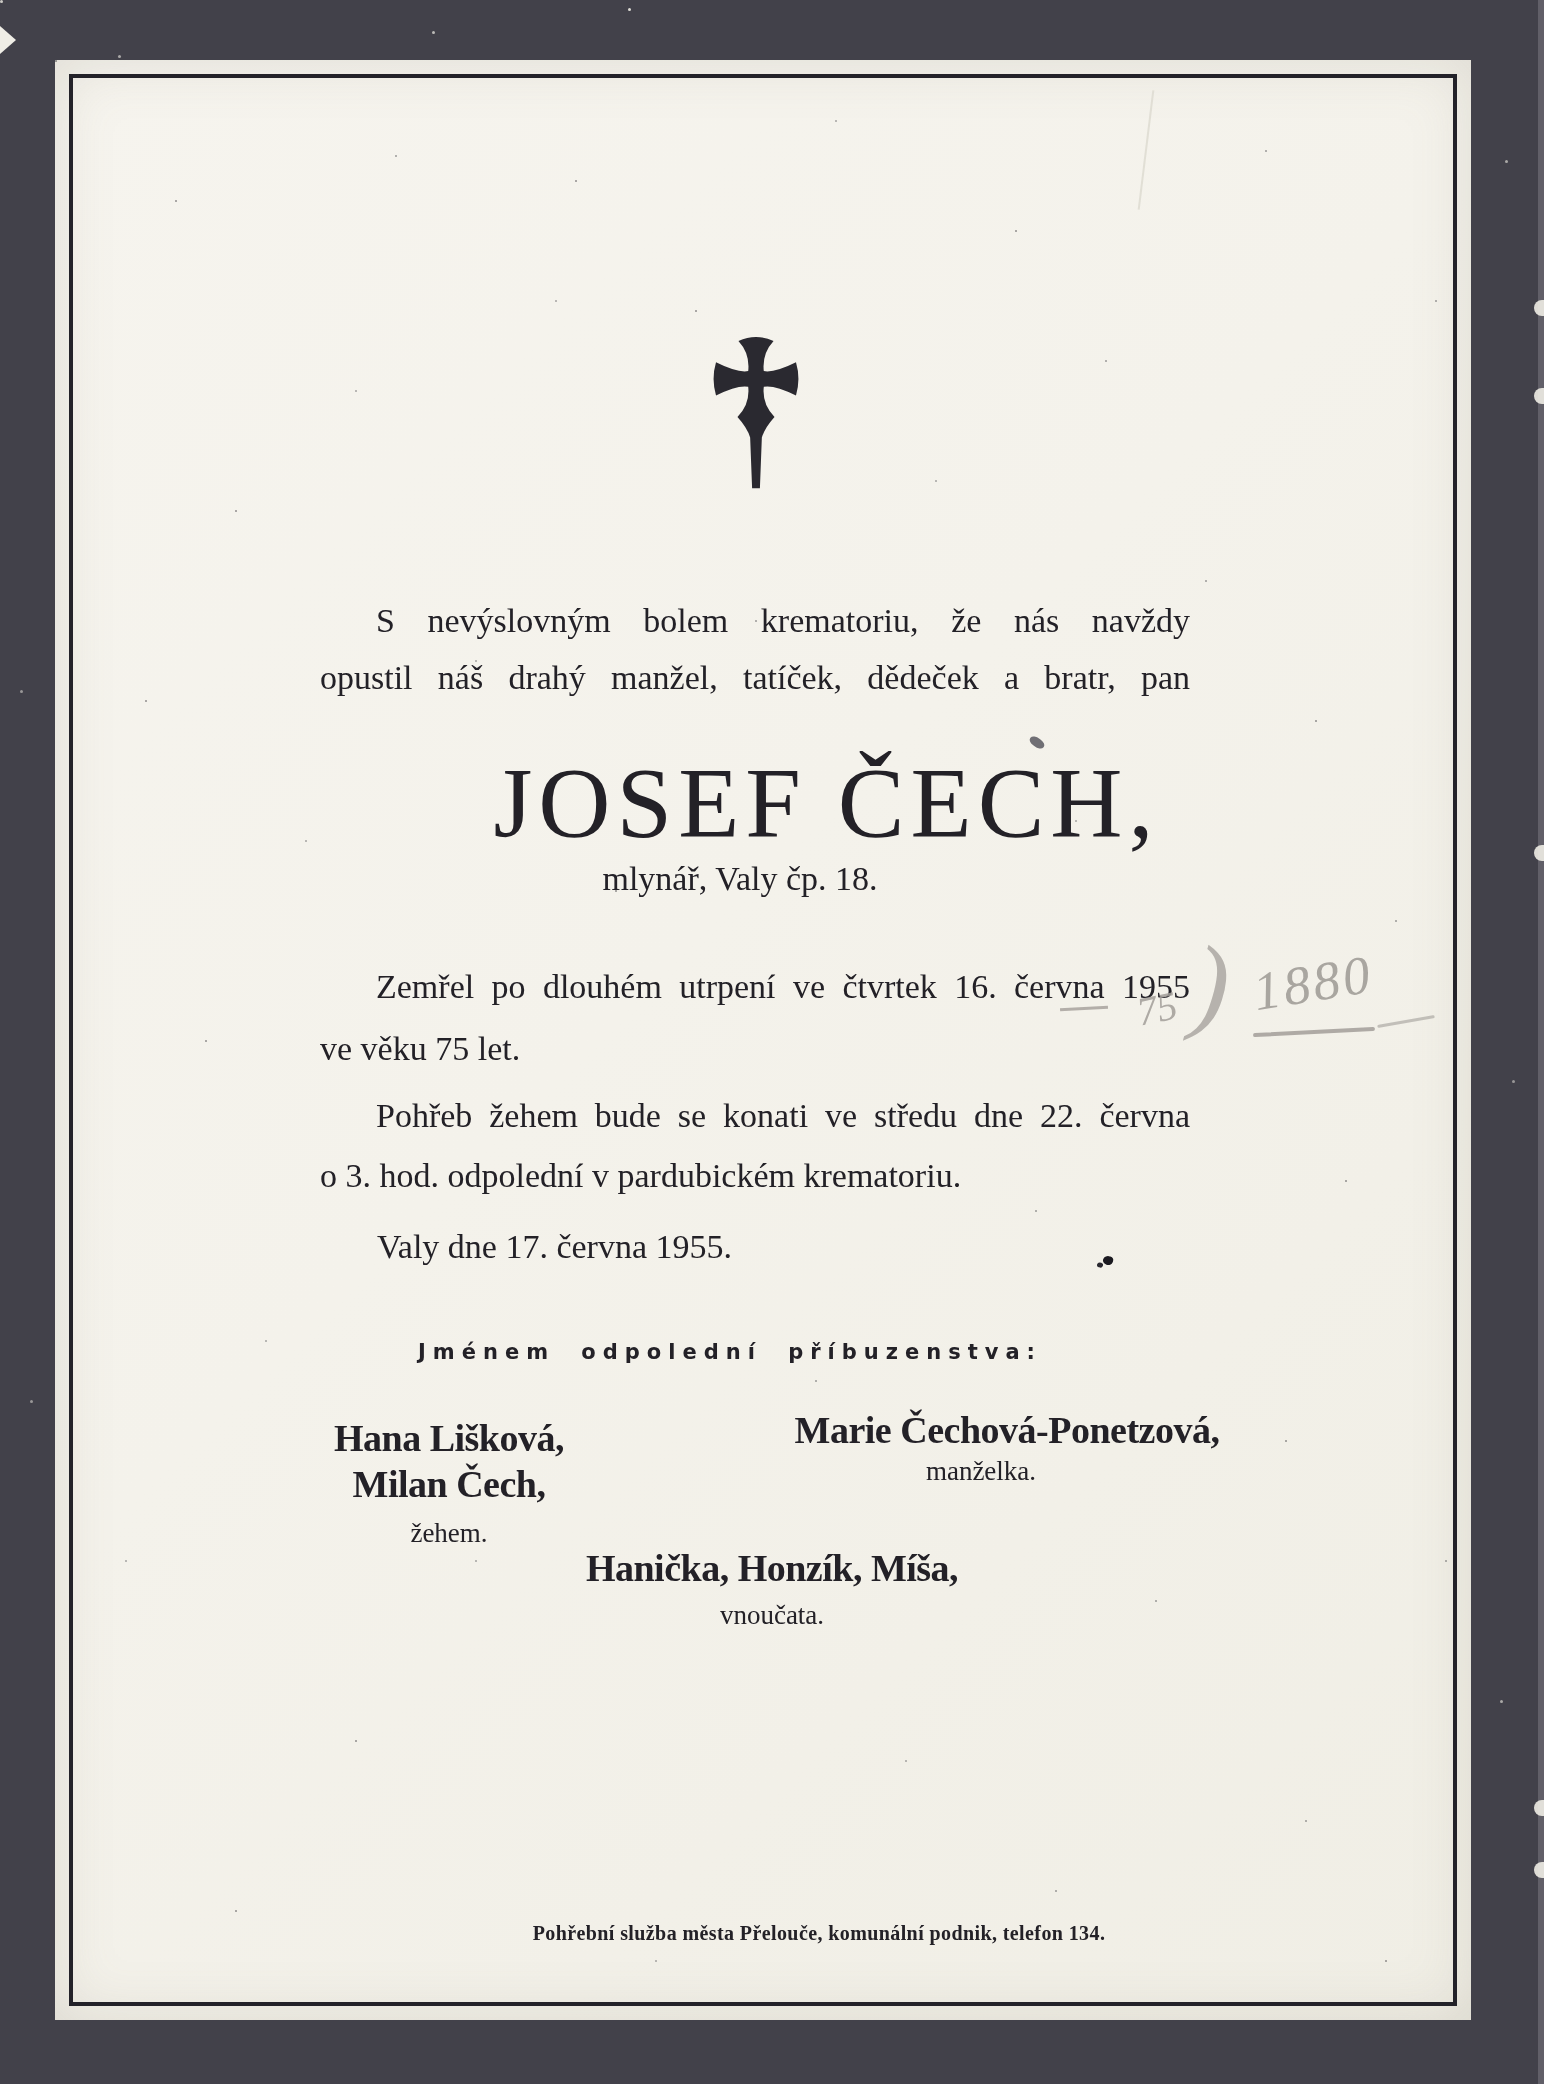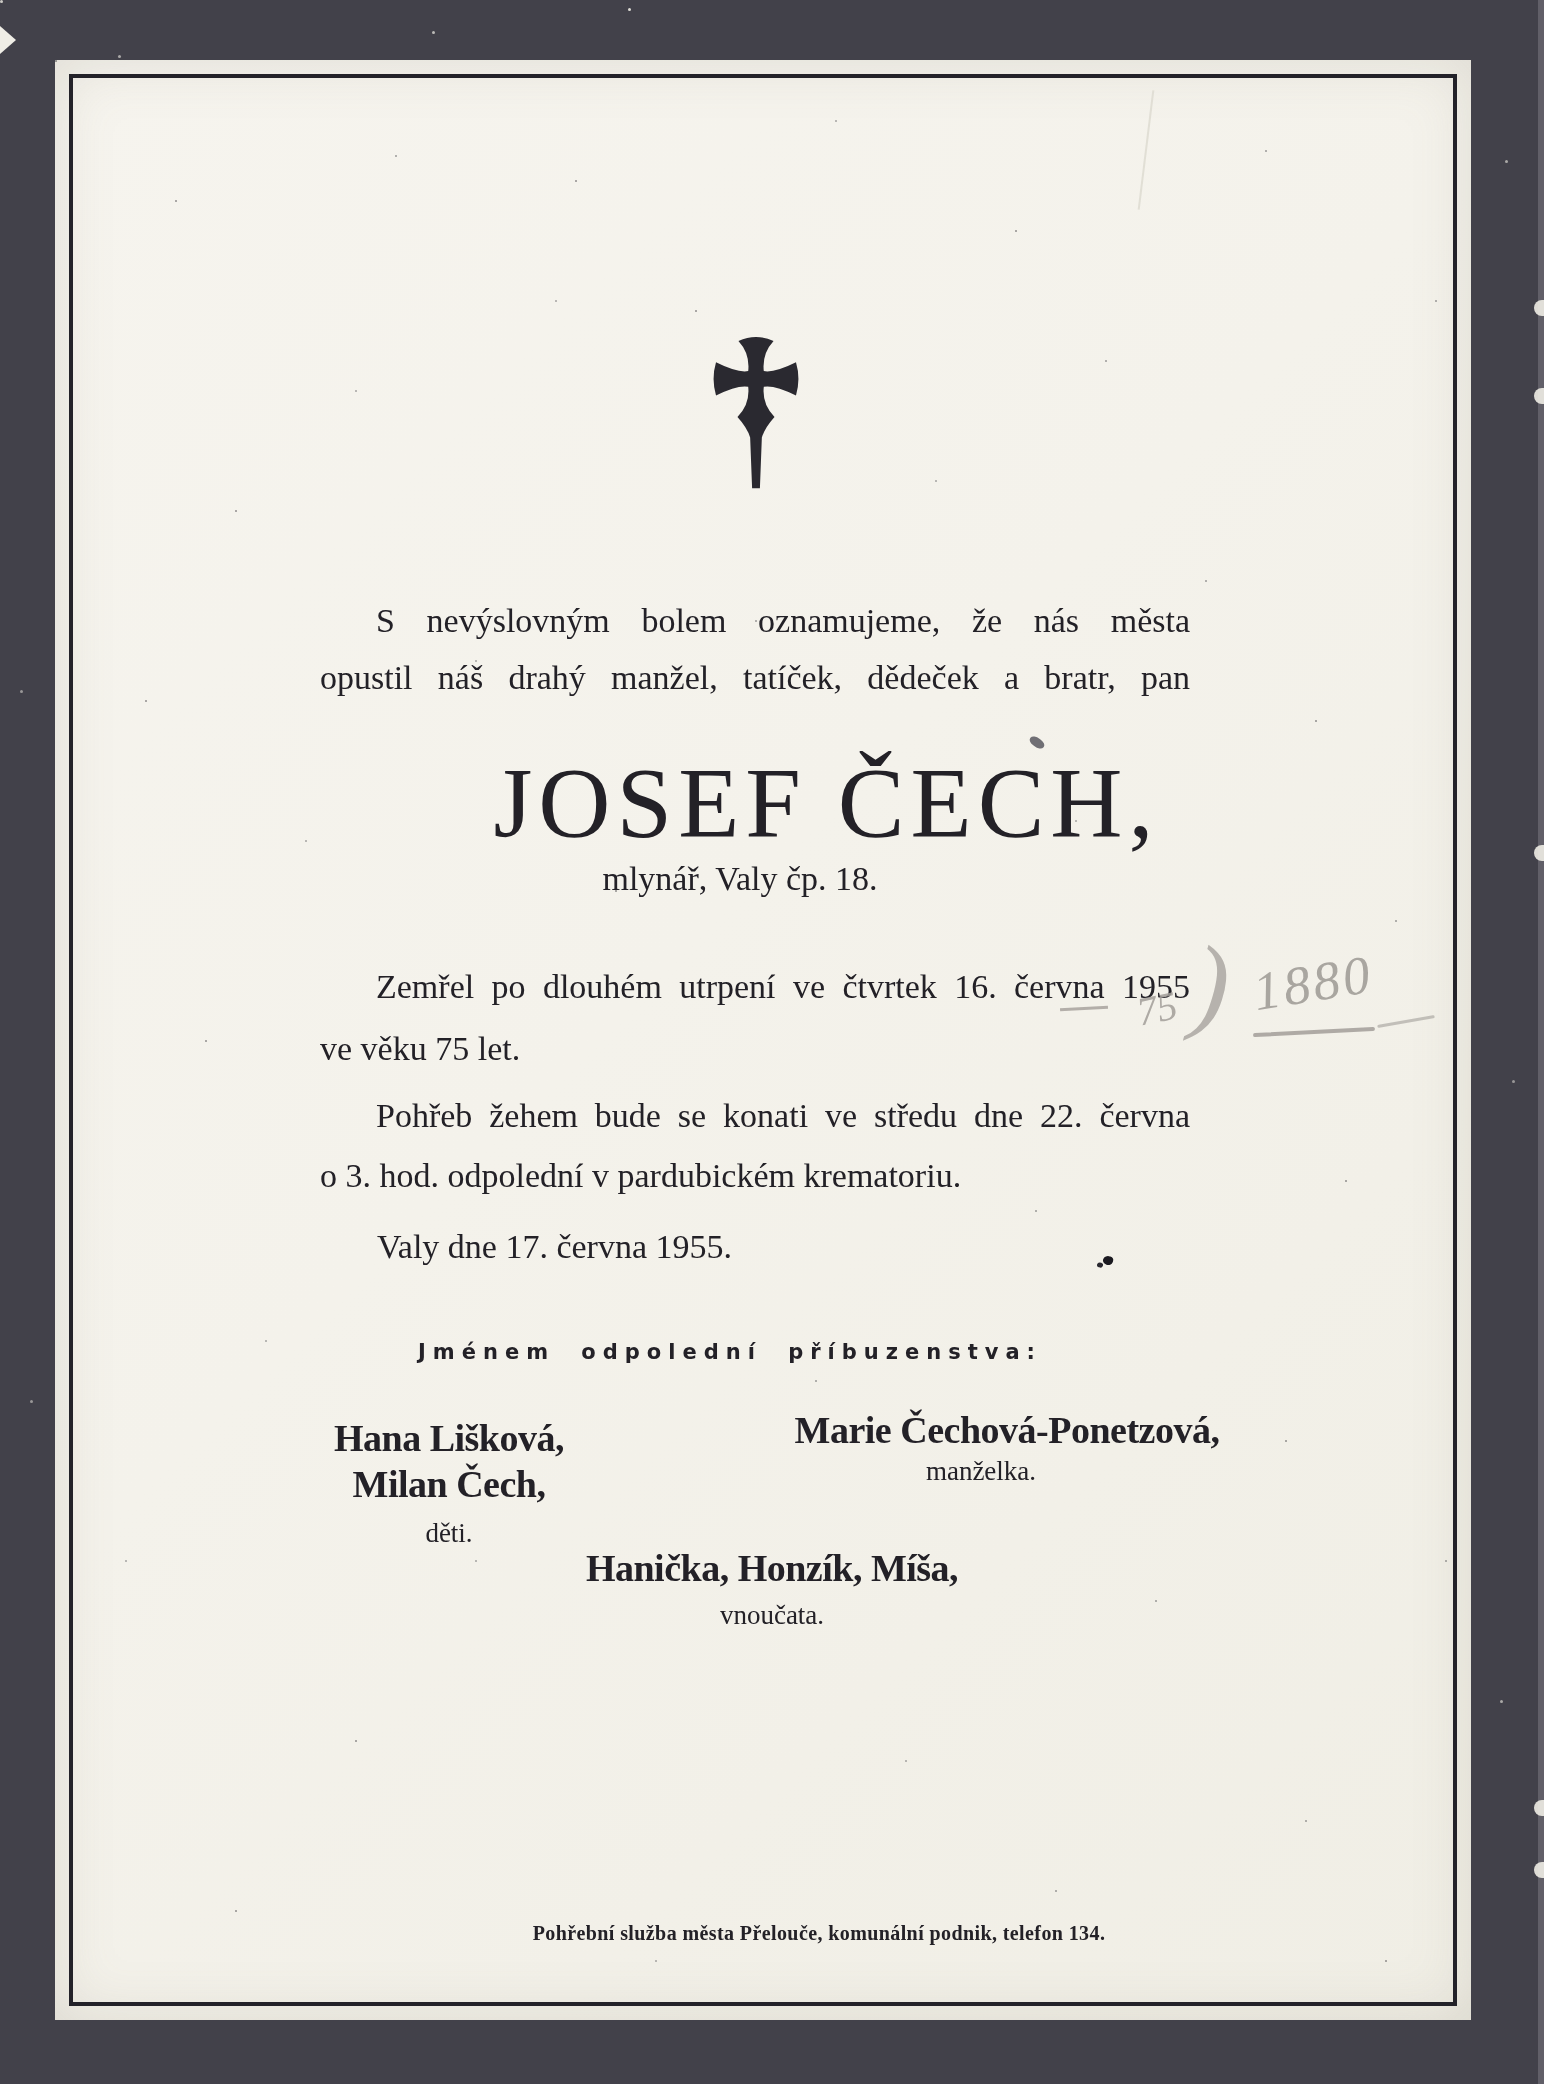--- a/index.html
+++ b/index.html
@@ -104,21 +104,21 @@
 <div class="paper">
   <div class="rule"></div>
   <div class="abs specks"></div>
   <div class="abs scratch"></div>
 
   <svg class="abs" style="left:657px;top:276px" width="88" height="158" viewBox="0 0 90 162" aria-hidden="true">
     <path fill="#2a2930" d="M27,5 Q45,-3 63,5 Q51,18 53,36 Q64,38 86,27 Q91,44 86,61 Q64,50 53,52 Q51,70 64,83 Q54,94 51,104 L49,156 L41,156 L39,104 Q36,94 26,83 Q39,70 37,52 Q26,50 4,61 Q-1,44 4,27 Q26,38 37,36 Q39,18 27,5 Z"></path>
   </svg>
 
   <div class="par intro">
-    <span class="ln just ind">S nevýslovným bolem oznamujeme, že nás města</span>
+    <span class="ln just ind">S nevýslovným bolem krematoriu, že nás navždy</span>
     <span class="ln just">opustil náš drahý manžel, tatíček, dědeček a bratr, pan</span>
   </div>
 
   <div class="title">JOSEF ČECH,</div>
   <div class="subtitle">mlynář, Valy čp. 18.</div>
   <div class="abs smudge"></div>
 
   <div class="par death">
     <span class="ln just ind">Zemřel po dlouhém utrpení ve čtvrtek 16. června 1955</span>
     <span class="ln">ve věku 75 let.</span>
@@ -136,21 +136,21 @@
     <span class="ln">o 3. hod. odpolední v pardubickém krematoriu.</span>
   </div>
 
   <div class="dateline">Valy dne 17. června 1955.</div>
   <div class="abs ink-blot"></div>
 
   <div class="onbehalf">Jménem odpolední příbuzenstva:</div>
 
   <div class="bigname" style="left:394px;top:1356px">Hana Lišková,</div>
   <div class="bigname" style="left:394px;top:1402px">Milan Čech,</div>
-  <div class="smlabel" style="left:394px;top:1458px">děti.</div>
+  <div class="smlabel" style="left:394px;top:1458px">žehem.</div>
 
   <div class="bigname" style="left:952px;top:1348px">Marie Čechová-Ponetzová,</div>
   <div class="smlabel" style="left:926px;top:1396px">manželka.</div>
 
   <div class="bigname" style="left:717px;top:1486px">Hanička, Honzík, Míša,</div>
   <div class="smlabel" style="left:717px;top:1540px">vnoučata.</div>
 
   <div class="footer-line f1">Pohřební služba města Přelouče, komunální podnik, telefon 134.</div>
 </div>
 

